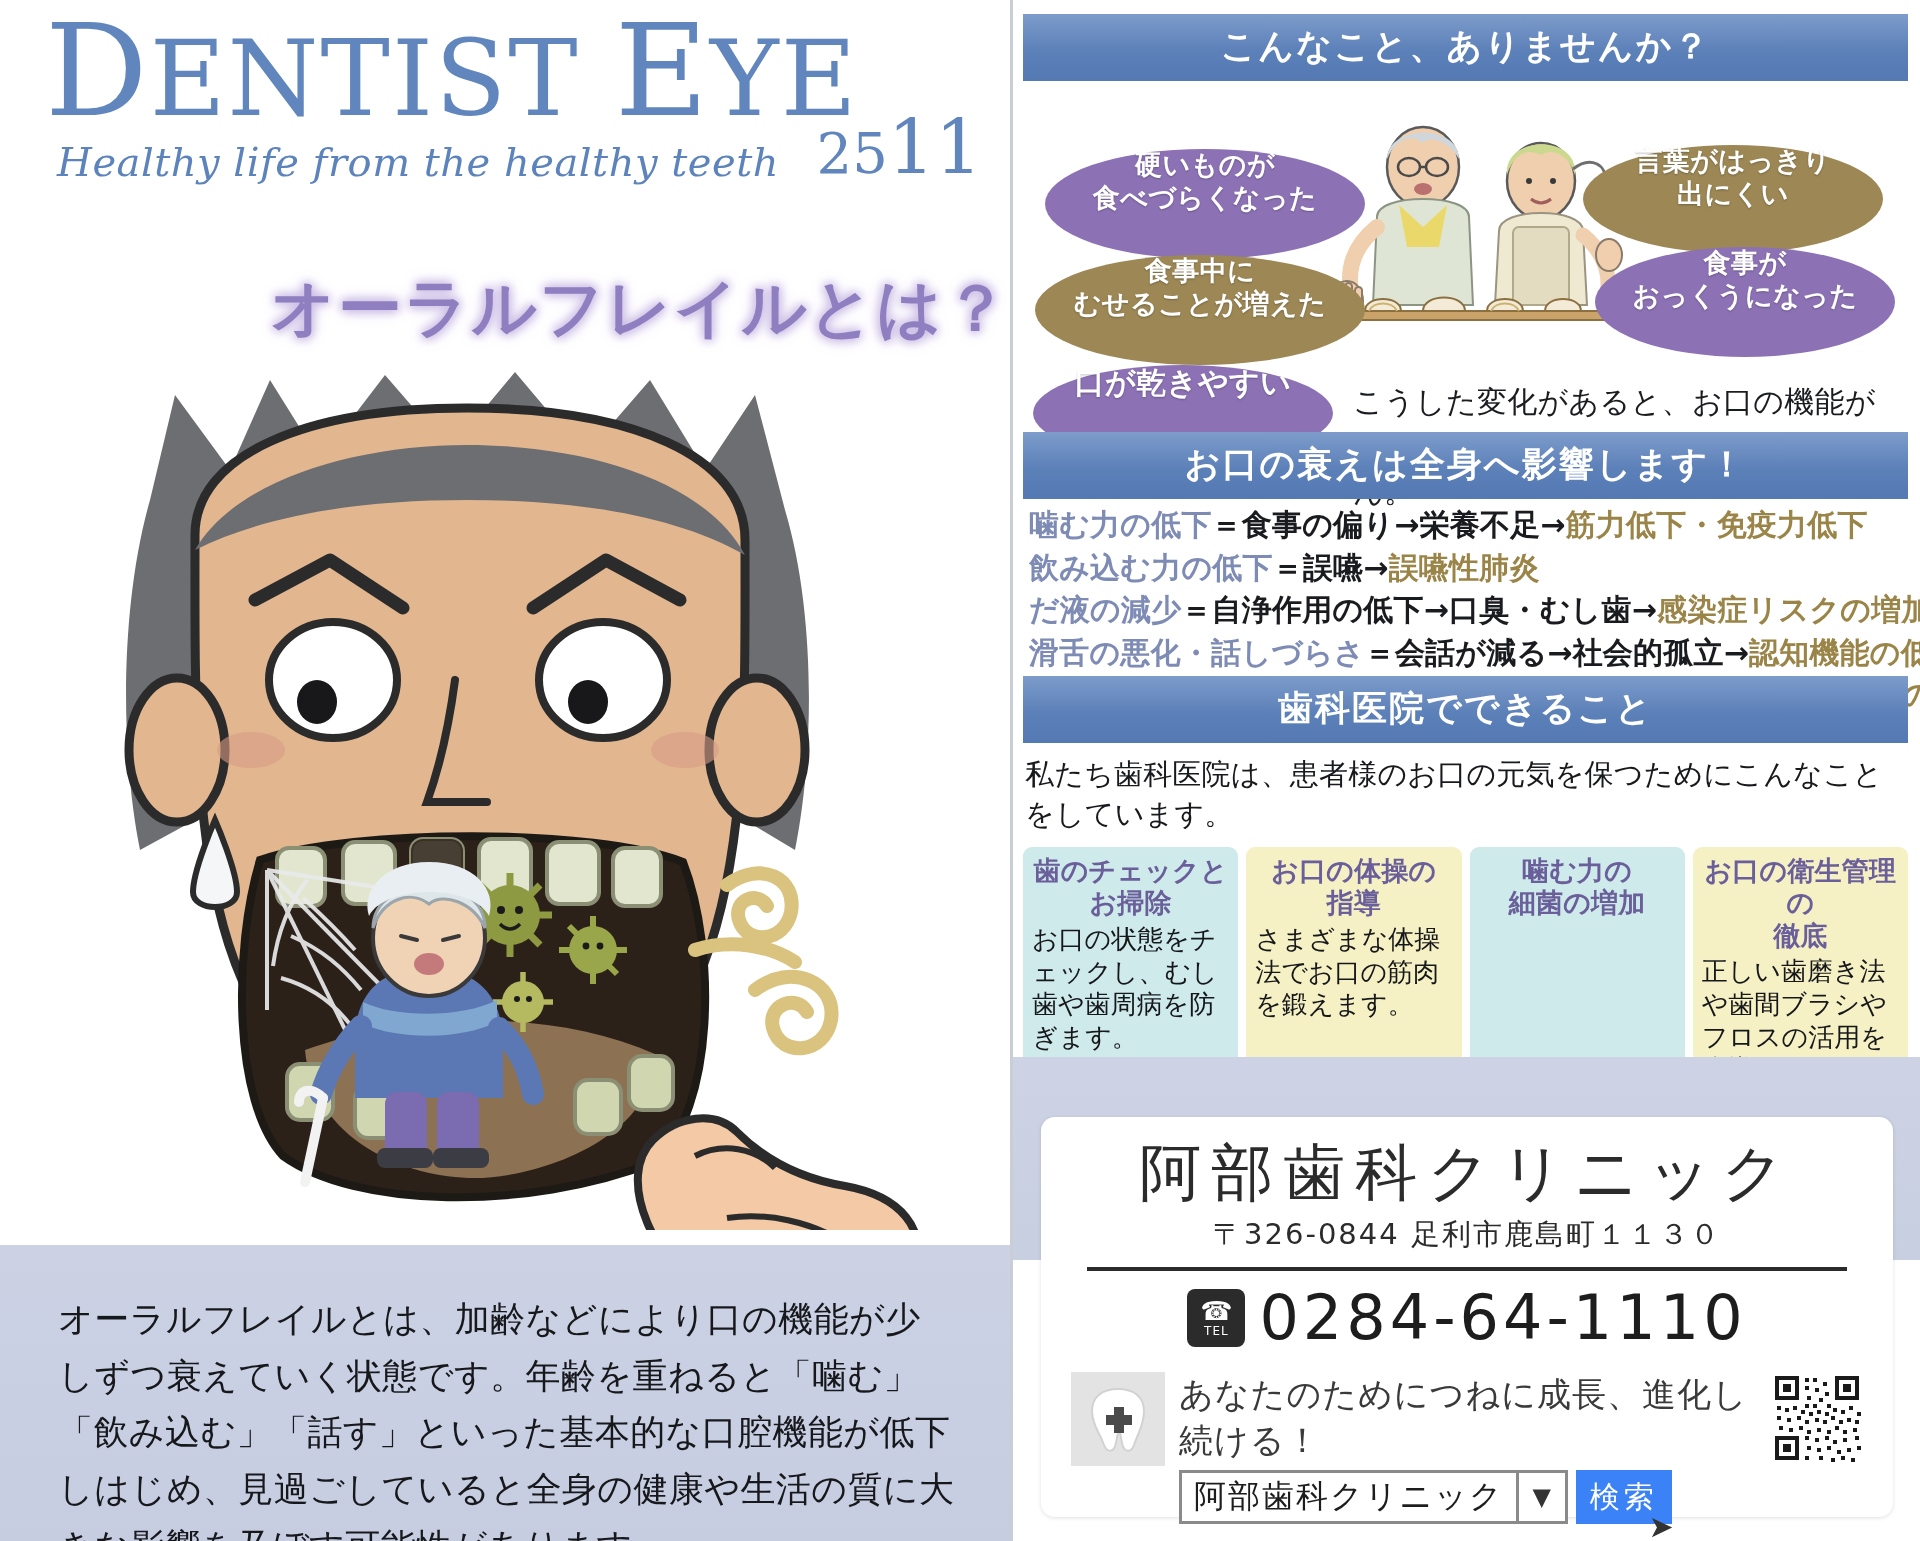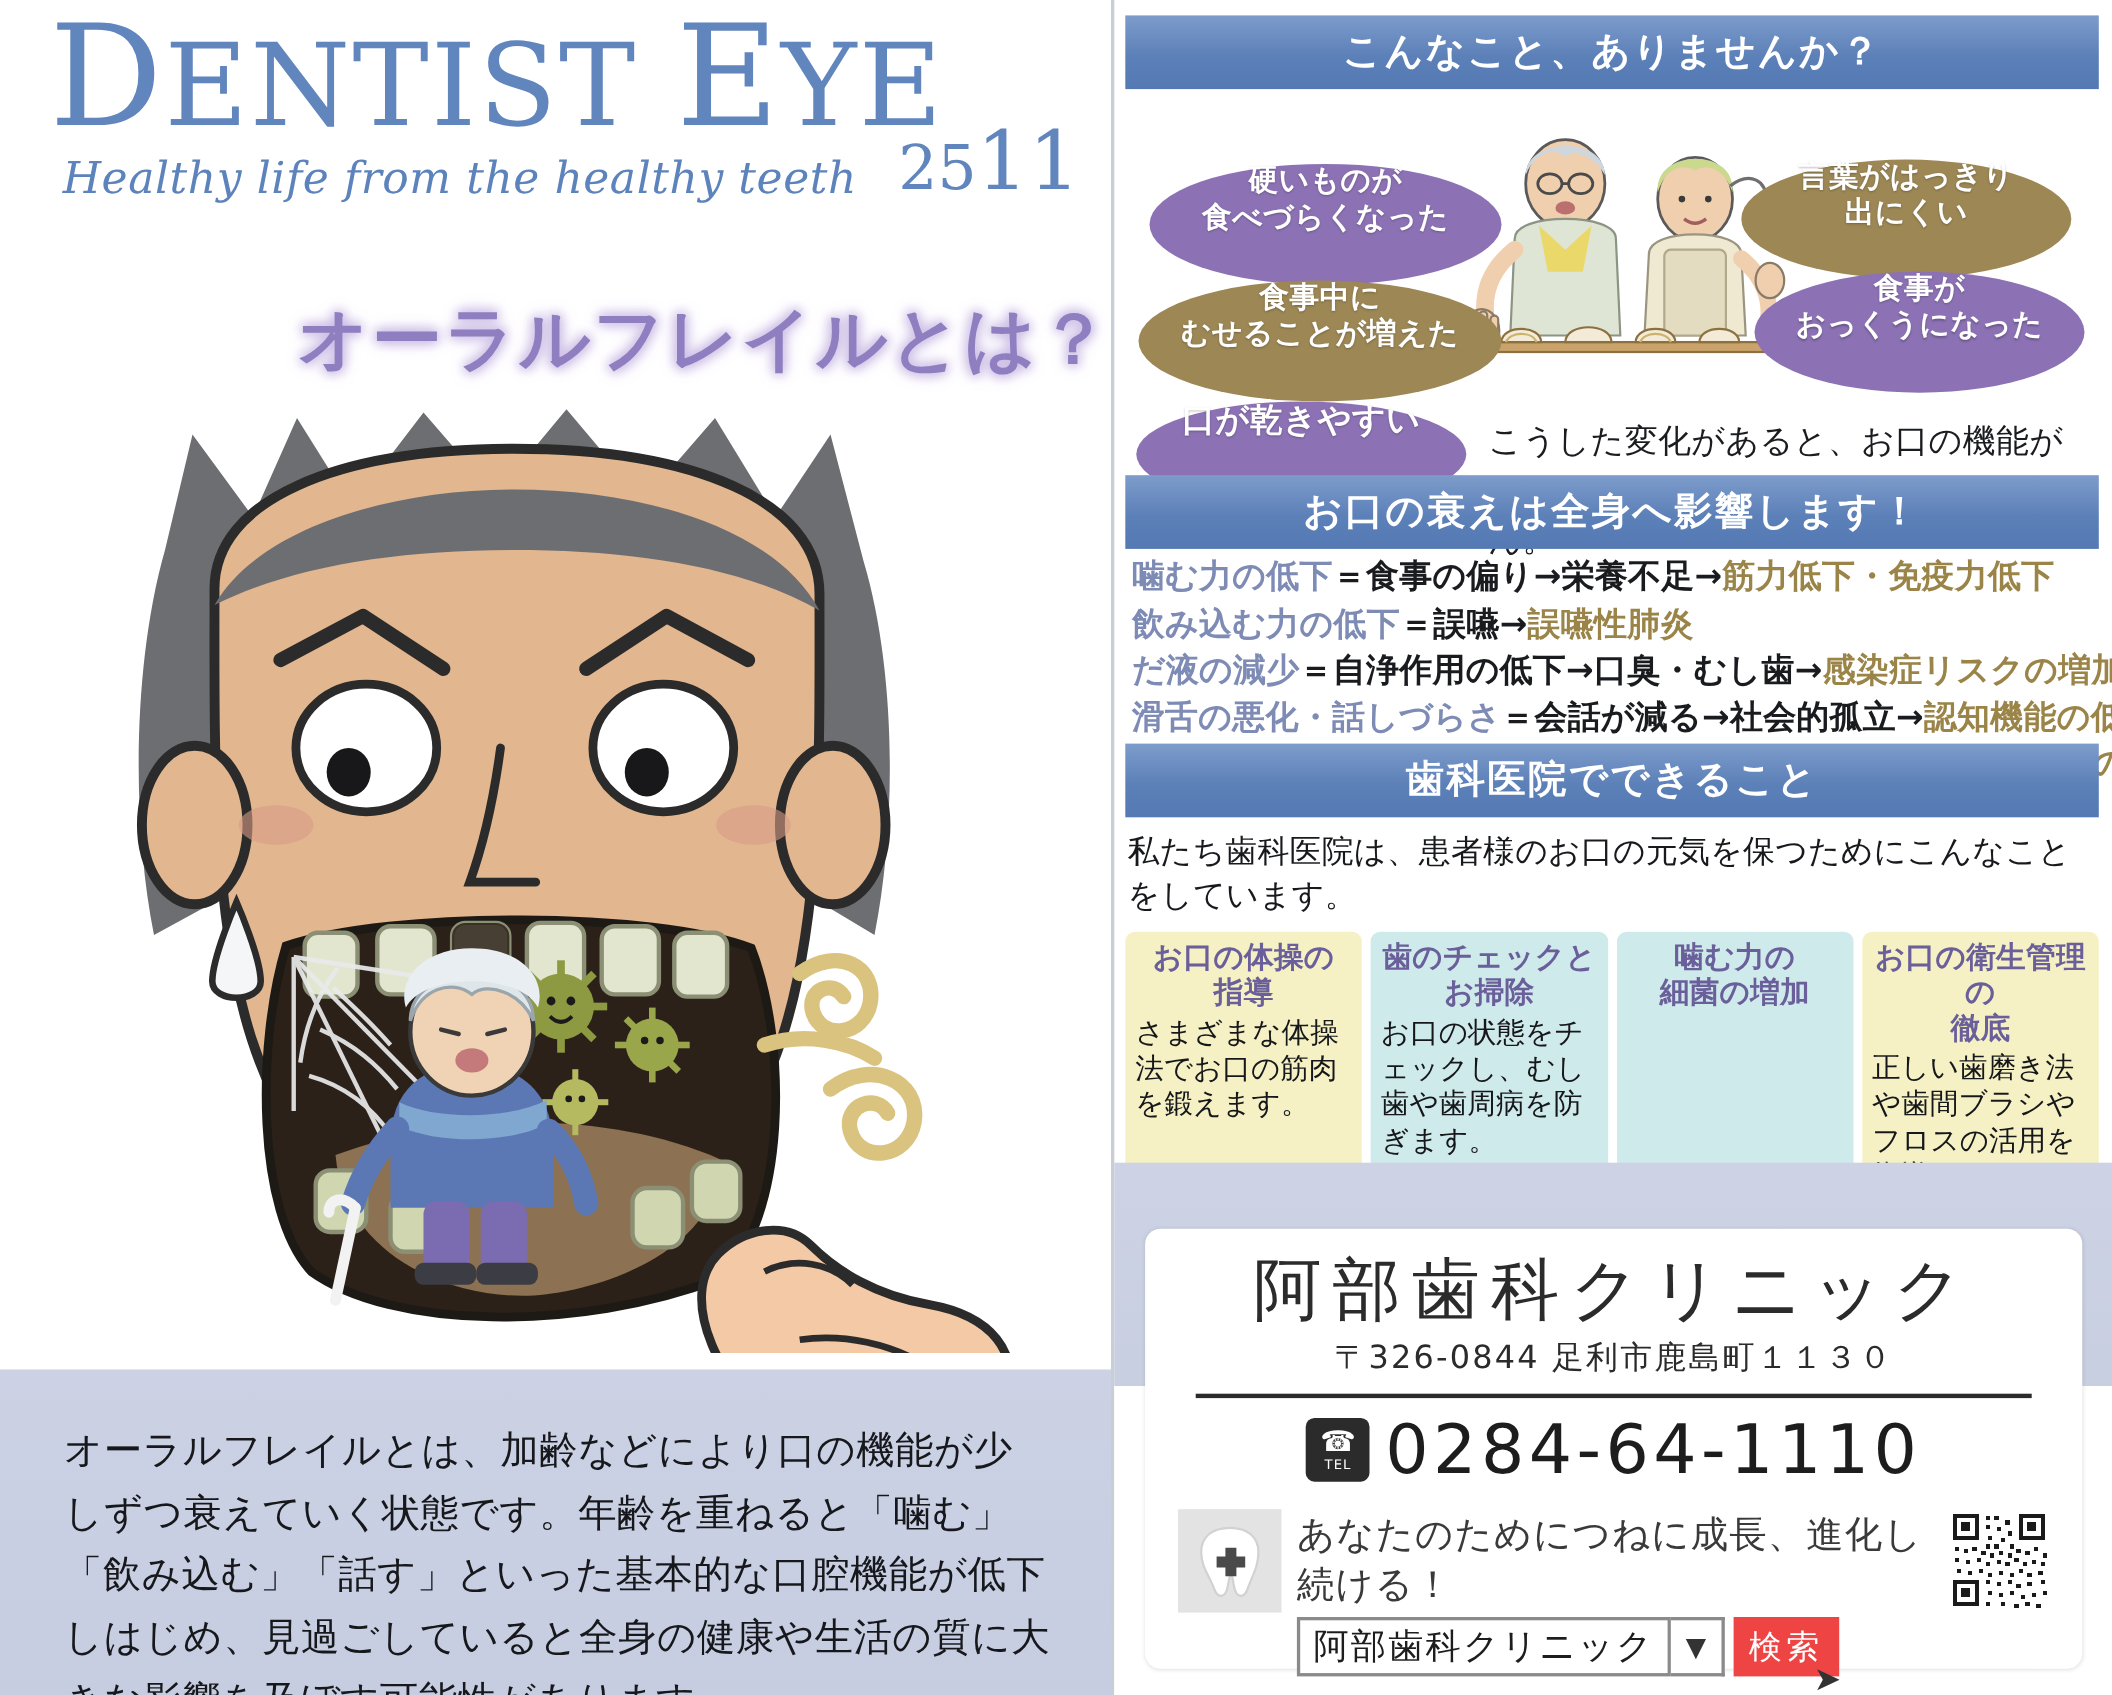--- a/index.html
+++ b/index.html
@@ -174,21 +174,21 @@
   .sfield{
     border:3px solid #8a8a8a;background:#fff;font-size:32px;color:#1d1d1d;
     padding:2px 12px;letter-spacing:2px;min-width:300px;
   }
   .sarrow{
     border:3px solid #8a8a8a;border-left:none;background:#fff;
     width:46px;display:flex;align-items:center;justify-content:center;
     font-size:24px;color:#333;
   }
   .sbtn{
-    margin-left:8px;background:#ef4444;color:#fff;font-size:30px;
+    margin-left:8px;background:#3b82f6;color:#fff;font-size:30px;
     padding:2px 14px;letter-spacing:4px;display:flex;align-items:center;
     position:relative;
   }
   .cursor{position:absolute;right:-6px;bottom:-20px;font-size:30px;color:#333;}
   .qr{width:92px;height:92px;flex:0 0 92px;margin-left:6px;}
 </style>
 </head>
 <body>
 
 <div class="page">
@@ -460,29 +460,29 @@
           <span class="c-cause">口腔内の不衛生</span><span class="c-mid">＝細菌の増加→</span><span class="c-end">全身疾患（糖尿病・心疾患など）の悪化</span>
         </div>
       </div>
     </div>
 
     <div class="sec3">
       <div class="band">歯科医院でできること</div>
       <div class="intro">私たち歯科医院は、患者様のお口の元気を保つためにこんなことをしています。</div>
 
       <div class="cards">
+        <div class="card cy">
+          <h4 style="white-space:pre-line">歯のチェックと
+お掃除</h4>
+          <p>お口の状態をチェックし、むし歯や歯周病を防ぎます。</p>
+        </div>
         <div class="card ye">
           <h4 style="white-space:pre-line">お口の体操の
 指導</h4>
           <p>さまざまな体操法でお口の筋肉を鍛えます。</p>
-        </div>
-        <div class="card cy">
-          <h4 style="white-space:pre-line">歯のチェックと
-お掃除</h4>
-          <p>お口の状態をチェックし、むし歯や歯周病を防ぎます。</p>
         </div>
         <div class="card cy">
           <h4 style="white-space:pre-line">噛む力の
 細菌の増加</h4>
         </div>
         <div class="card ye">
           <h4 style="white-space:pre-line">お口の衛生管理の
 徹底</h4>
           <p>正しい歯磨き法や歯間ブラシやフロスの活用を指導。</p>
         </div>

